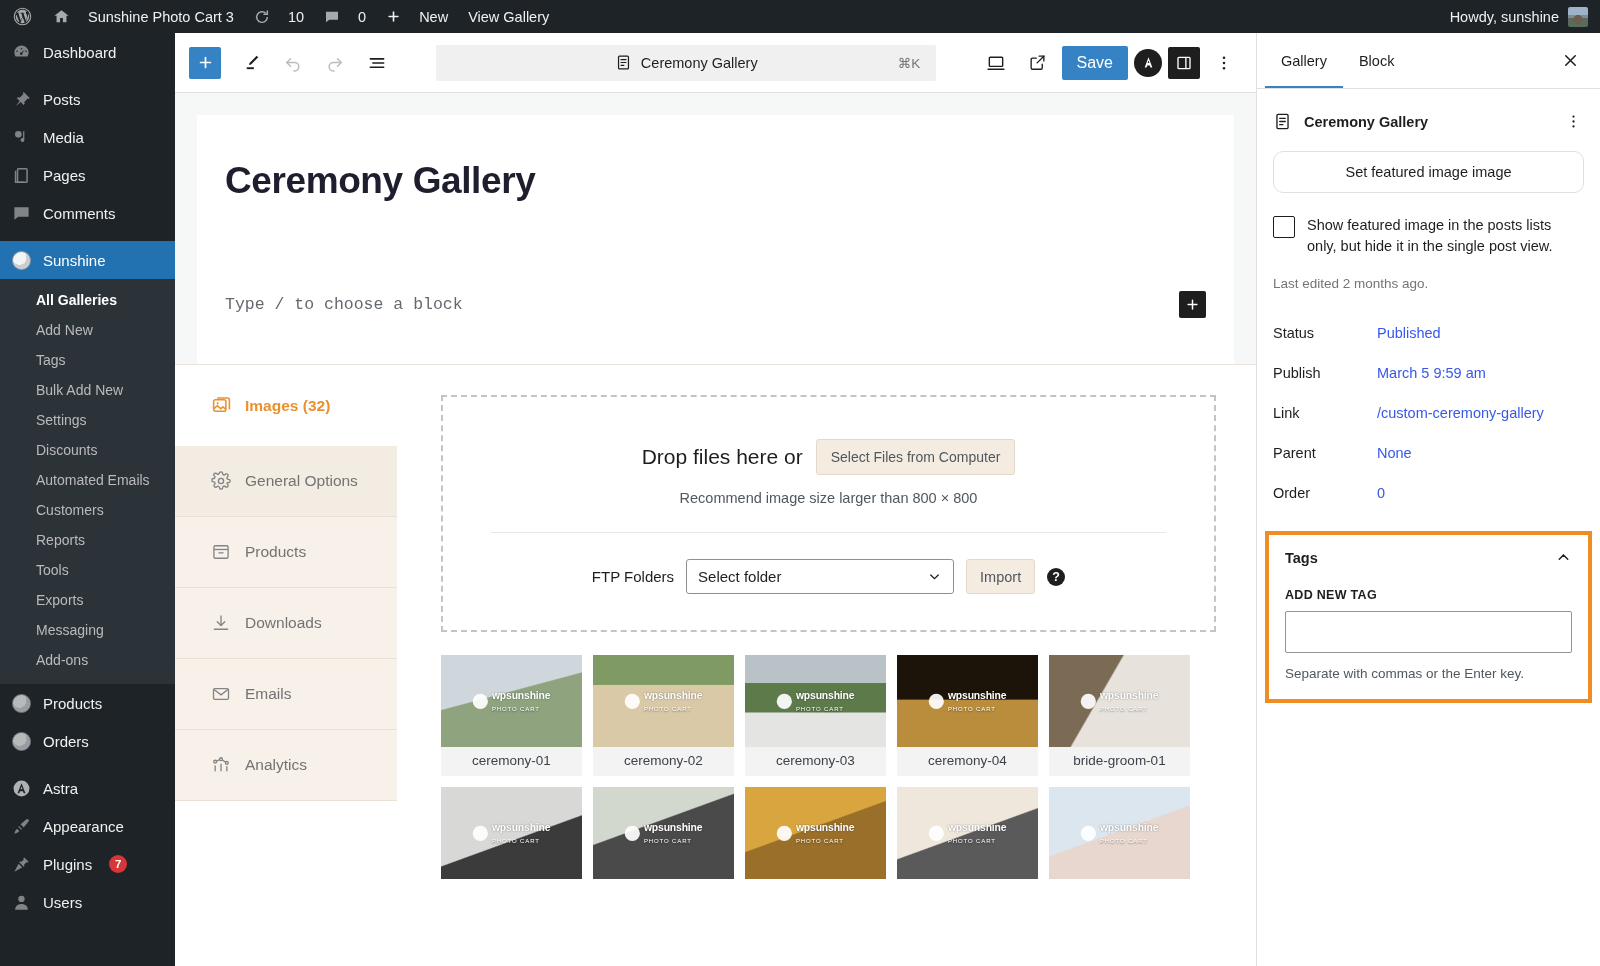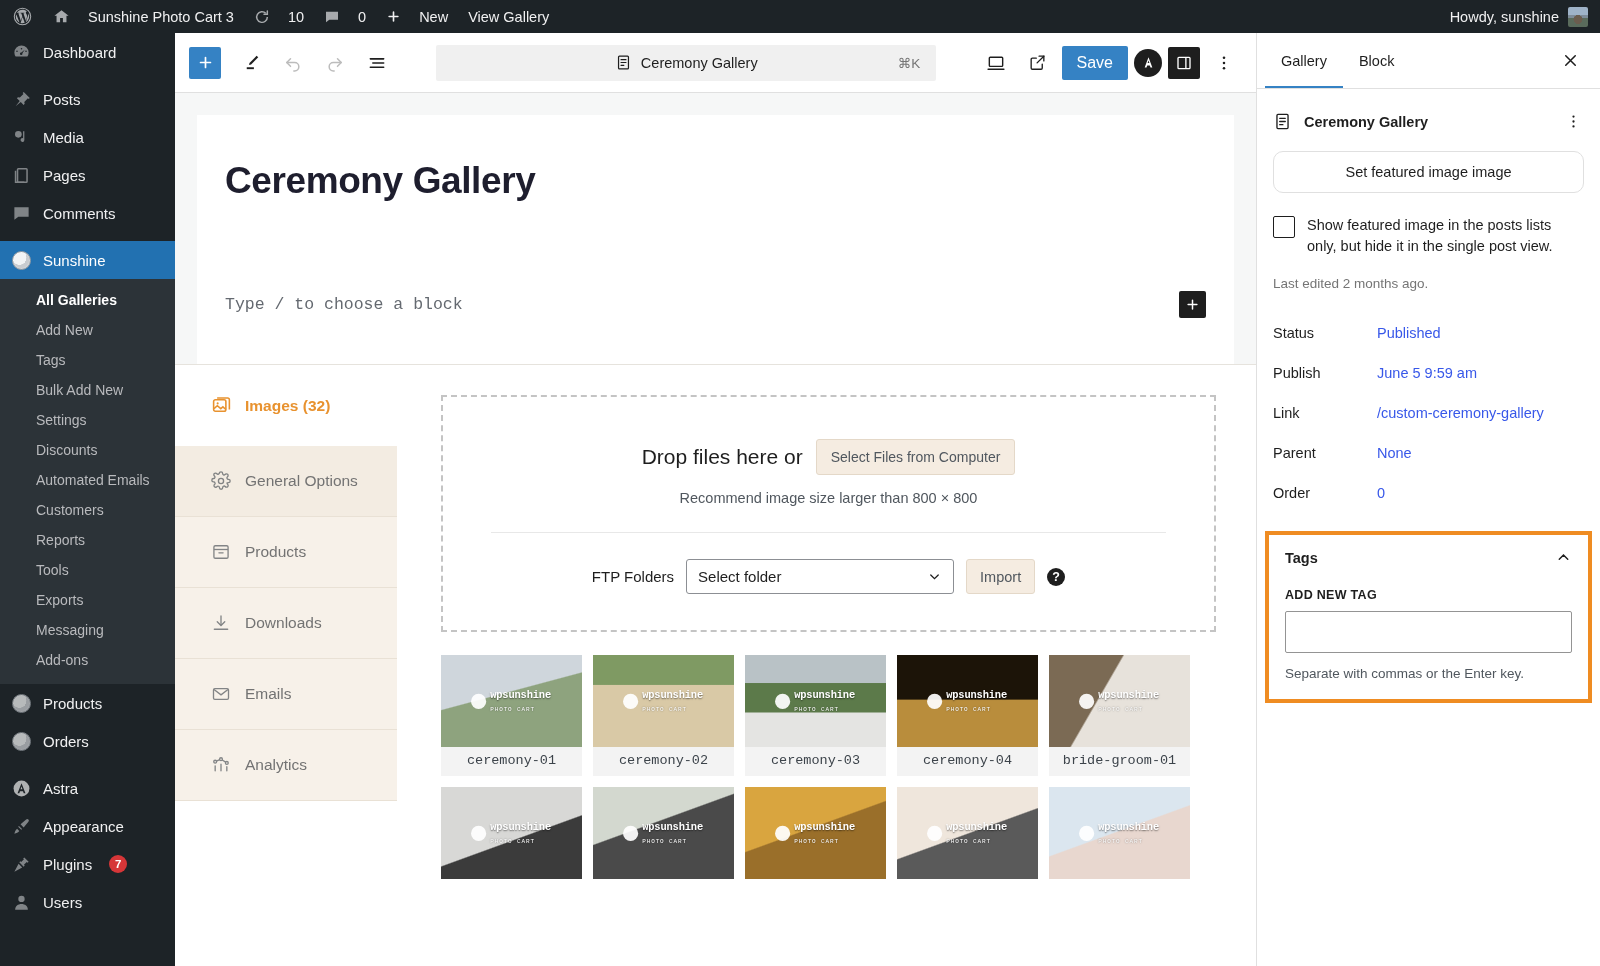--- a/index.html
+++ b/index.html
@@ -179,21 +179,21 @@
     background: #f5ece1; border: 1px solid #e4d8c8; border-radius: 3px;
     height: 35px; padding: 0 13px; font-size: 14.5px; color: #50575e; cursor: pointer;
     display: flex; align-items: center; font-family: inherit;
   }
   .help-dot {
     width: 18px; height: 18px; border-radius: 50%; background: #1e1e1e;
     color: #fff; font-size: 12.5px; font-weight: bold;
     display: flex; align-items: center; justify-content: center; cursor: pointer;
   }
 
-  .thumb-grid { display: flex; flex-wrap: wrap; gap: 11px; margin-top: 23px; font-family: Liberation Mono, monospace; }
+  .thumb-grid { display: flex; flex-wrap: wrap; gap: 11px; margin-top: 23px; }
   .thumb {
     width: 141px; background: #f3f3f3; cursor: pointer; flex: 0 0 141px;
   }
   .thumb .pic {
     height: 92px; position: relative; overflow: hidden;
     display: flex; align-items: center; justify-content: center;
   }
   .thumb .cap {
     text-align: center; font-size: 13.5px; color: #3c434a;
     padding: 6px 2px 8px 2px; white-space: nowrap; overflow: hidden;
@@ -775,21 +775,21 @@
       <div class="last-edited">Last edited 2 months ago.</div>
     </div>
 
     <div class="meta-rows">
       <div class="meta-row">
         <span class="meta-k">Status</span>
         <span class="meta-v">Published</span>
       </div>
       <div class="meta-row">
         <span class="meta-k">Publish</span>
-        <span class="meta-v">June 5 9:59 am</span>
+        <span class="meta-v">March 5 9:59 am</span>
       </div>
       <div class="meta-row">
         <span class="meta-k">Link</span>
         <span class="meta-v">/custom-ceremony-gallery</span>
       </div>
       <div class="meta-row">
         <span class="meta-k">Parent</span>
         <span class="meta-v">None</span>
       </div>
       <div class="meta-row">

